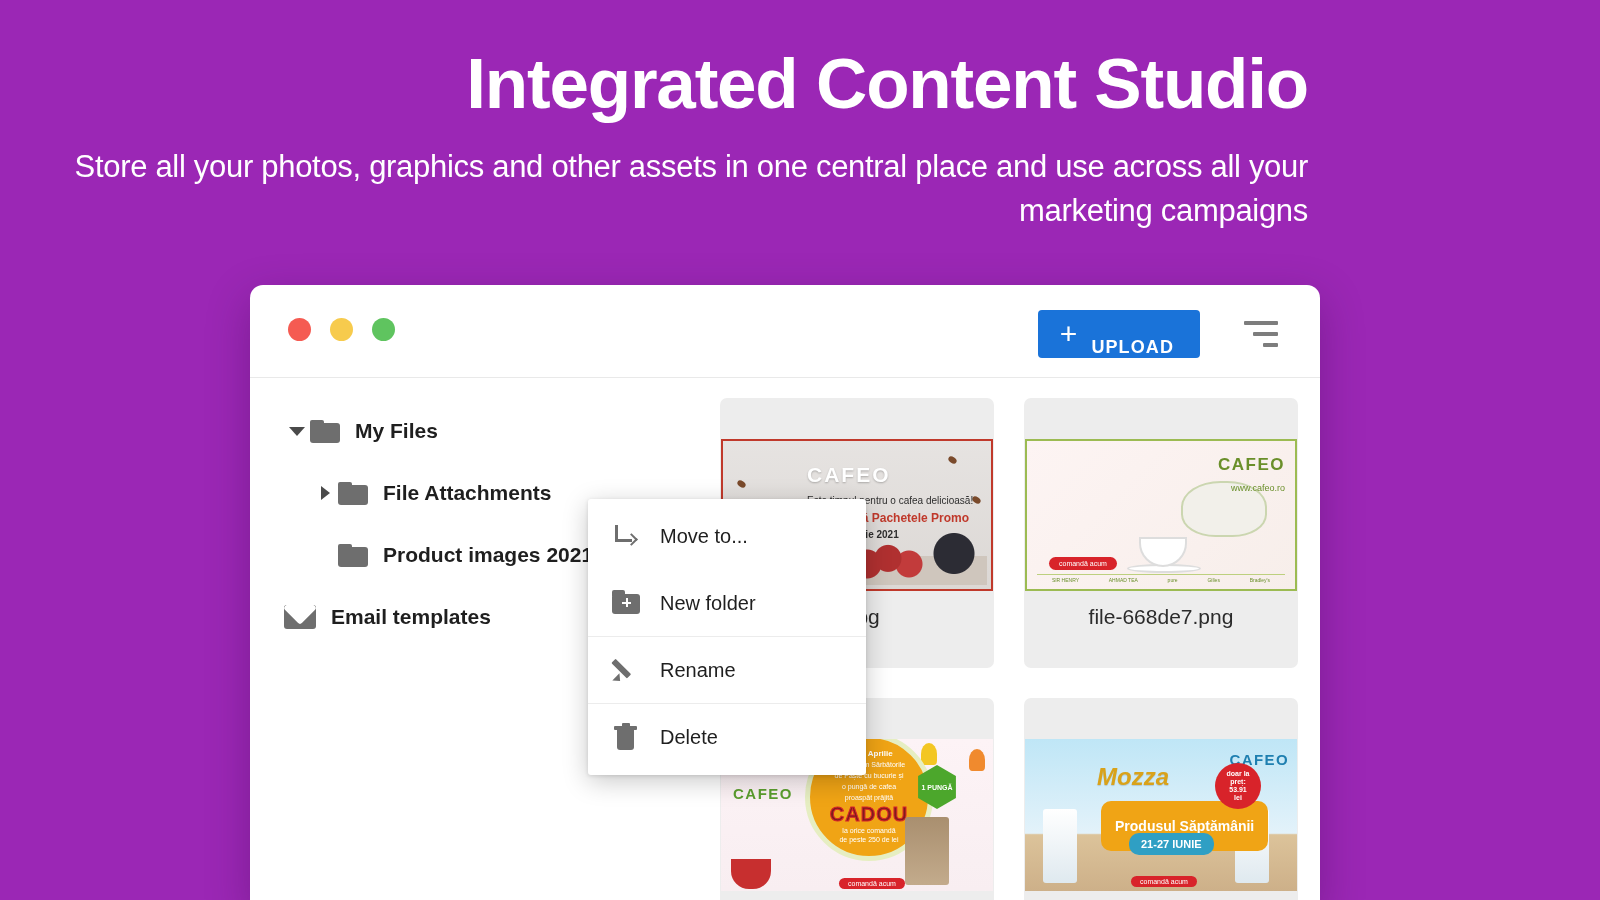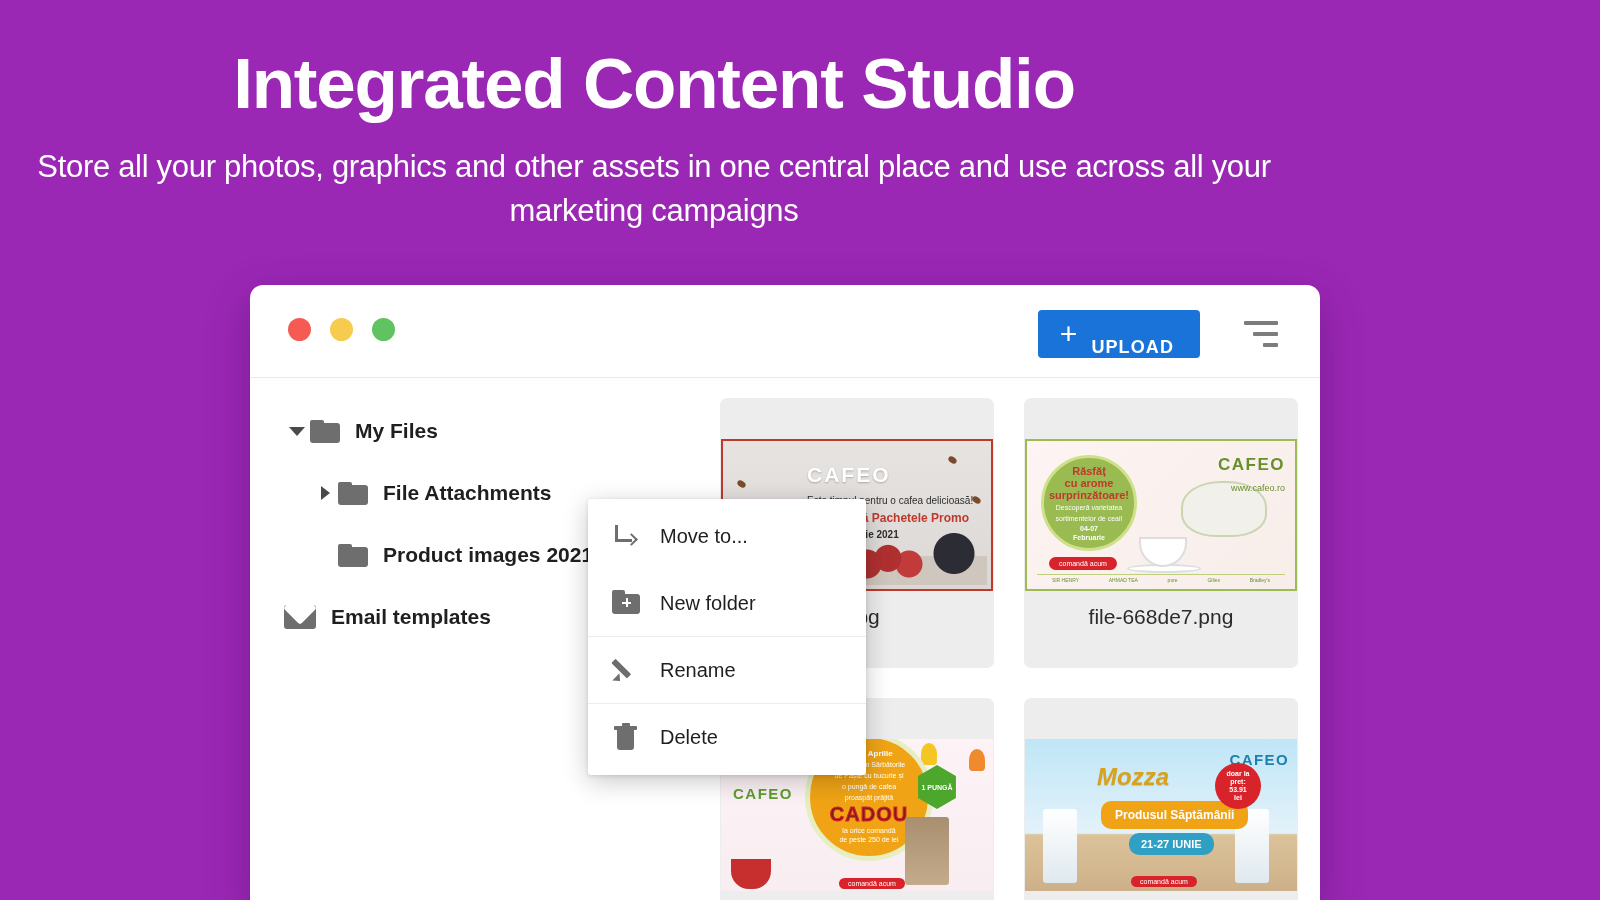--- a/index.html
+++ b/index.html
@@ -4,21 +4,21 @@
 <style>
   * { box-sizing: border-box; margin: 0; padding: 0; }
   html, body { width: 1600px; height: 900px; overflow: hidden; }
   body {
     background: #9B27B5;
     font-family: "Liberation Sans", sans-serif;
     position: relative;
   }
 
   
-  .hero { width: 1308px; text-align: center; padding-top: 46px; }
+  .hero { width: 1308px; text-align: right; padding-top: 46px; }
   .hero-title {
     color: #ffffff;
     font-size: 71px;
     line-height: 1.08;
     font-weight: bold;
     letter-spacing: -1.2px;
   }
   .hero-sub {
     color: #ffffff;
     font-size: 31px;
@@ -201,21 +201,21 @@
   .b3 .badge { position: absolute; right: 34px; top: 26px; width: 44px; height: 44px; background: #4ca72c; color: #fff; font-size: 7px; font-weight: bold; display: flex; align-items: center; justify-content: center; text-align: center; clip-path: polygon(50% 0,93% 25%,93% 75%,50% 100%,7% 75%,7% 25%); }
   .b3 .bag { position: absolute; right: 44px; bottom: 6px; width: 44px; height: 68px; background: linear-gradient(180deg,#a98f6f,#c3ab8c); border-radius: 3px; }
   .b3 .mug { position: absolute; left: 10px; bottom: 2px; width: 40px; height: 30px; background: #c72f2f; border-radius: 0 0 18px 18px; }
   .b3 .cta { position: absolute; left: 118px; bottom: 2px; background: #d8232a; color: #fff; font-size: 7px; padding: 2px 9px; border-radius: 7px; }
   .b3 .tul { position: absolute; width: 16px; height: 22px; background: #f3c623; border-radius: 50% 50% 20% 20%; }
 
   
   .b4 { background: linear-gradient(180deg,#bfe6f6 0%, #e3f2fa 62%, #dcc39a 63%, #cdb089 100%); }
   .b4 .logo { position: absolute; right: 8px; top: 12px; color: #1e7fb0; font-size: 15px; font-weight: bold; letter-spacing: 1.4px; }
   .b4 .mozza { position: absolute; left: 72px; top: 24px; color: #d9a21a; font-size: 24px; font-style: italic; font-weight: bold; text-shadow: 0 1px 1px rgba(0,0,0,.15); }
-  .b4 .bubble { position: absolute; left: 76px; top: 62px; background: #f0a415; color: #fff; font-size: 12px; font-weight: bold; padding: 7px 14px; border-radius: 10px; }
+  .b4 .bubble { position: absolute; left: 76px; top: 62px; background: #f0a415; color: #fff; font-size: 14px; font-weight: bold; padding: 17px 14px; border-radius: 10px; }
   .b4 .bubble2 { position: absolute; left: 104px; top: 94px; background: #2f9fc4; color: #fff; font-size: 11px; font-weight: bold; padding: 5px 12px; border-radius: 10px; }
   .b4 .price { position: absolute; right: 36px; top: 24px; width: 46px; height: 46px; border-radius: 50%; background: #d8232a; color: #fff; font-size: 7px; font-weight: bold; display: flex; flex-direction: column; align-items: center; justify-content: center; line-height: 1.15; }
   .b4 .pack { position: absolute; bottom: 8px; width: 34px; height: 74px; background: linear-gradient(180deg,#ffffff 0%,#dfe9ef 100%); border-radius: 3px; }
   .b4 .pack.l { left: 18px; }
   .b4 .pack.r { right: 28px; }
   .b4 .cta { position: absolute; left: 106px; bottom: 4px; background: #d8232a; color: #fff; font-size: 7px; padding: 2px 9px; border-radius: 7px; }
 
   
   .ctx-menu {
     position: absolute;
@@ -334,29 +334,20 @@
         </div>
         <div class="card-name">2.jpg</div>
       </div>
 
       <div class="card">
         <div class="card-thumb">
           <div class="banner b2">
             <div class="teapot"></div>
             <div class="saucer"></div>
             <div class="cup"></div>
-            <div class="circ">
-              <div class="t1">Răsfăț</div>
-              <div class="t1">cu arome</div>
-              <div class="t1">surprinzătoare!</div>
-              <div class="t2">Descoperă varietatea</div>
-              <div class="t2">sortimentelor de ceai!</div>
-              <div class="t3">04-07</div>
-              <div class="t3">Februarie</div>
-            </div>
             <div class="cta">comandă acum</div>
             <div class="logo">CAFEO</div>
             <div class="url">www.cafeo.ro</div>
             <div class="brands">
               <span>SIR HENRY</span>
               <span>AHMAD TEA</span>
               <span>pure</span>
               <span>Gilles</span>
               <span>Bradley's</span>
             </div>

